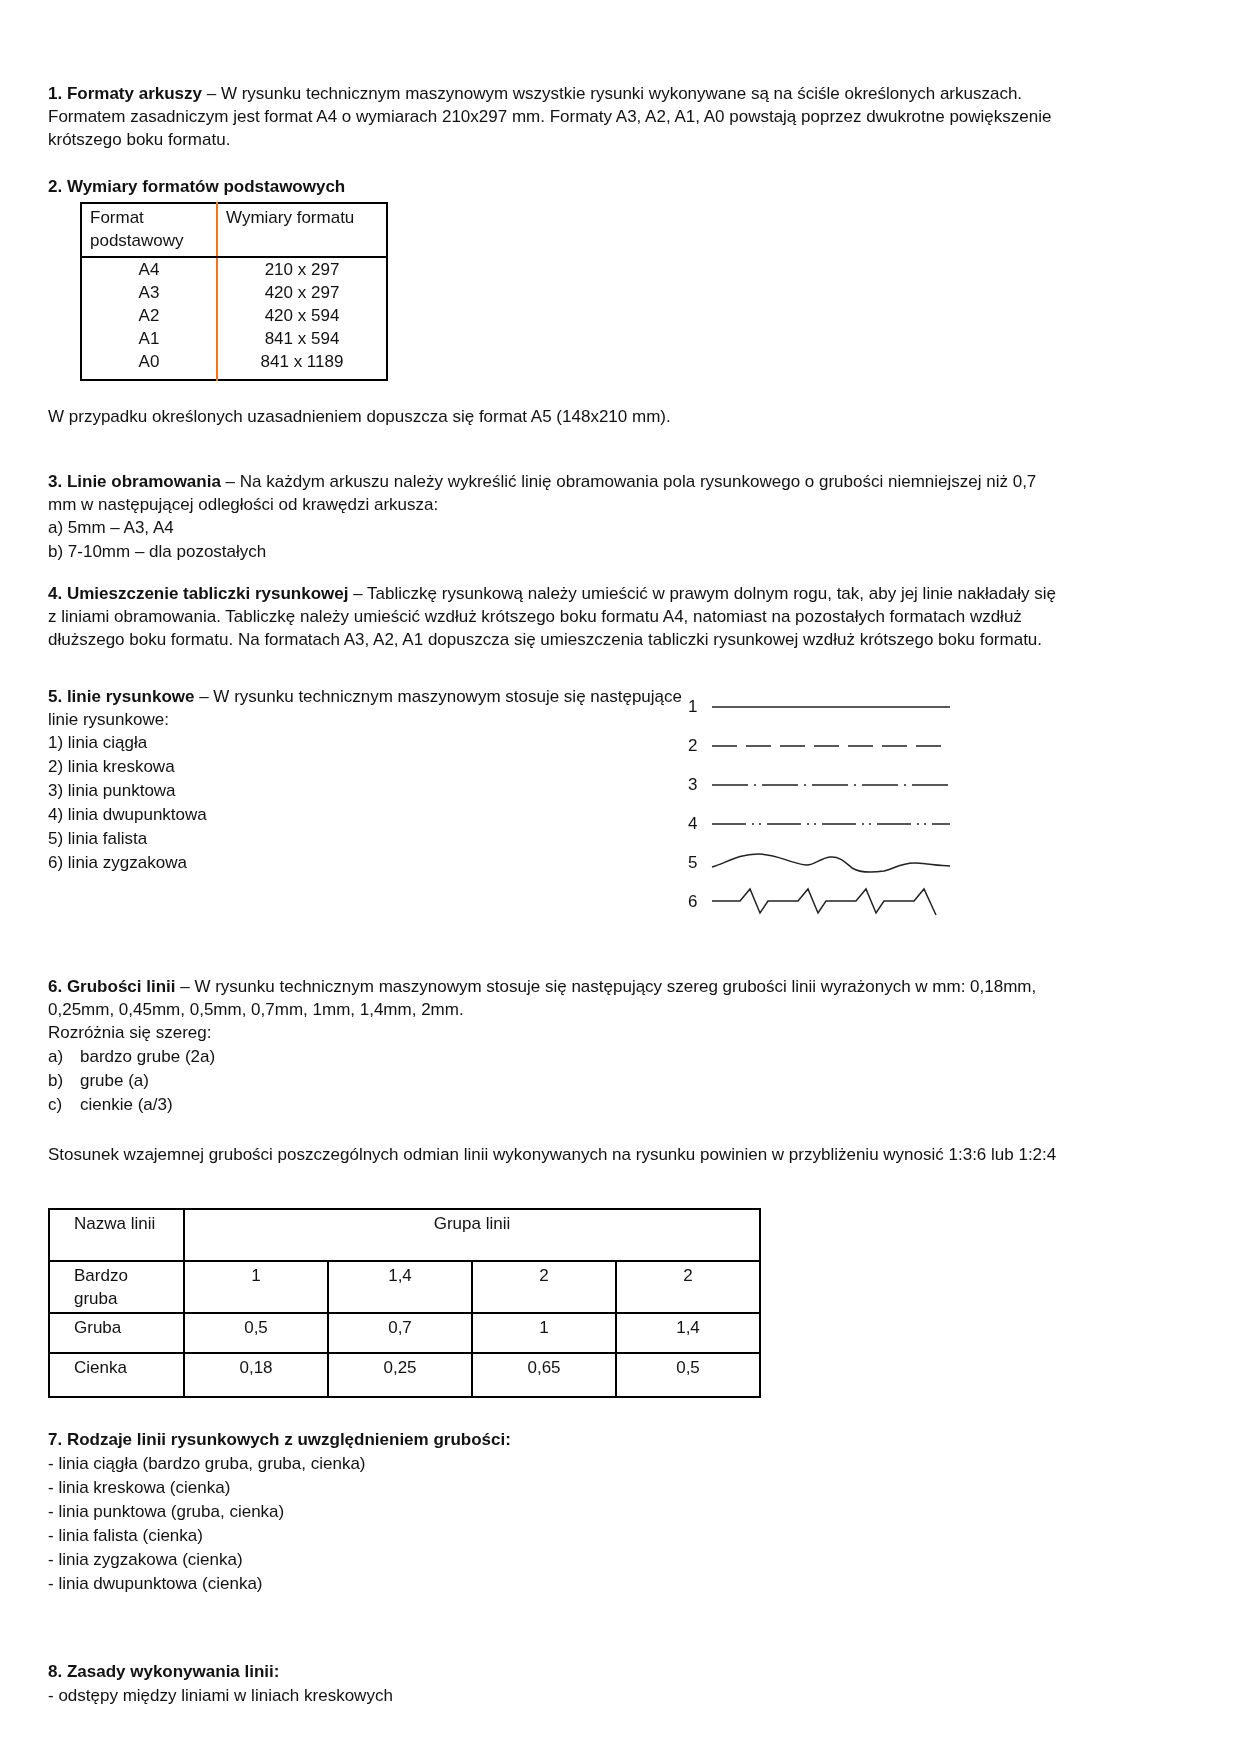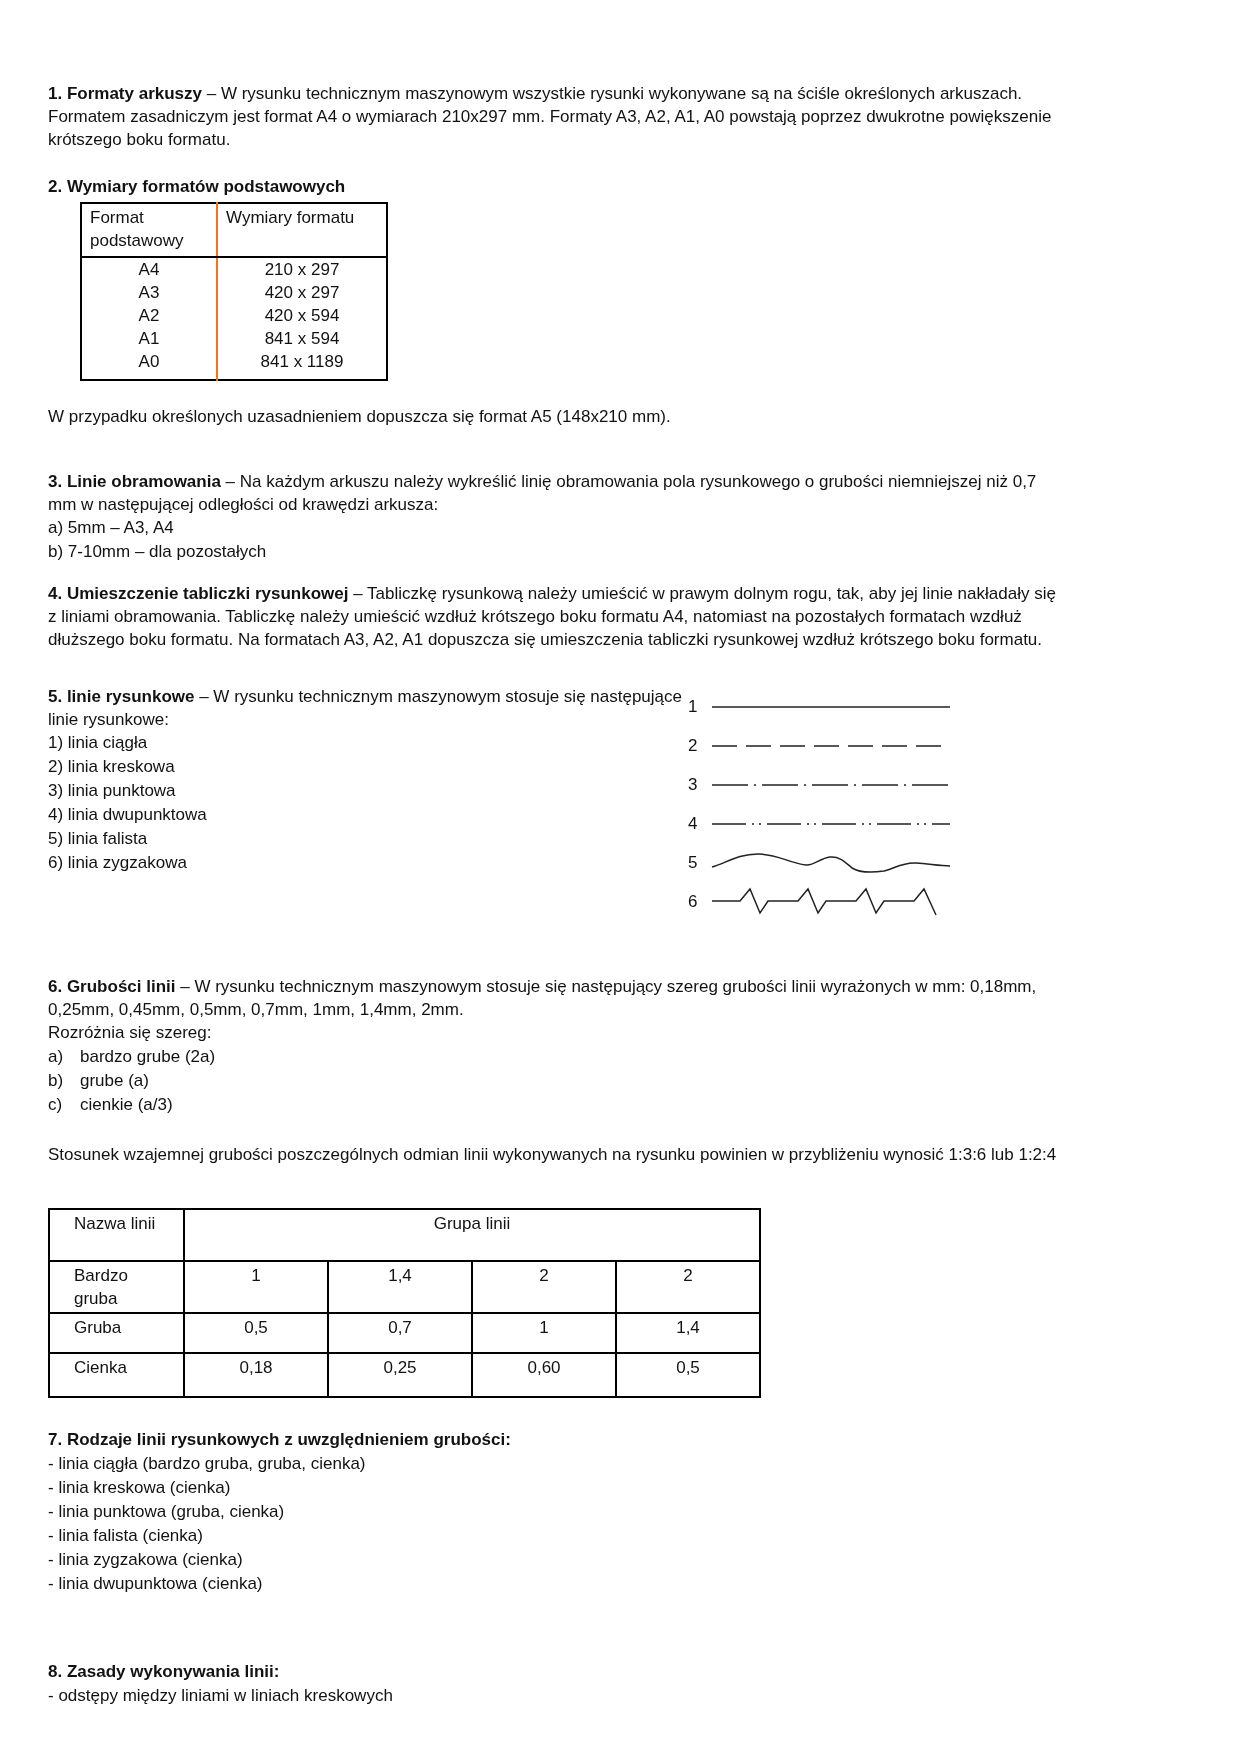--- a/index.html
+++ b/index.html
@@ -222,21 +222,21 @@
         <td class="lbl">Gruba</td>
         <td class="val">0,5</td>
         <td class="val">0,7</td>
         <td class="val">1</td>
         <td class="val">1,4</td>
       </tr>
       <tr class="row-low">
         <td class="lbl">Cienka</td>
         <td class="val">0,18</td>
         <td class="val">0,25</td>
-        <td class="val">0,60</td>
+        <td class="val">0,65</td>
         <td class="val">0,5</td>
       </tr>
     </tbody>
   </table>
 
   <div class="s7-block">
     <div class="bold list-line">7. Rodzaje linii rysunkowych z uwzględnieniem grubości:</div>
     <div class="list-line">- linia ciągła (bardzo gruba, gruba, cienka)</div>
     <div class="list-line">- linia kreskowa (cienka)</div>
     <div class="list-line">- linia punktowa (gruba, cienka)</div>

